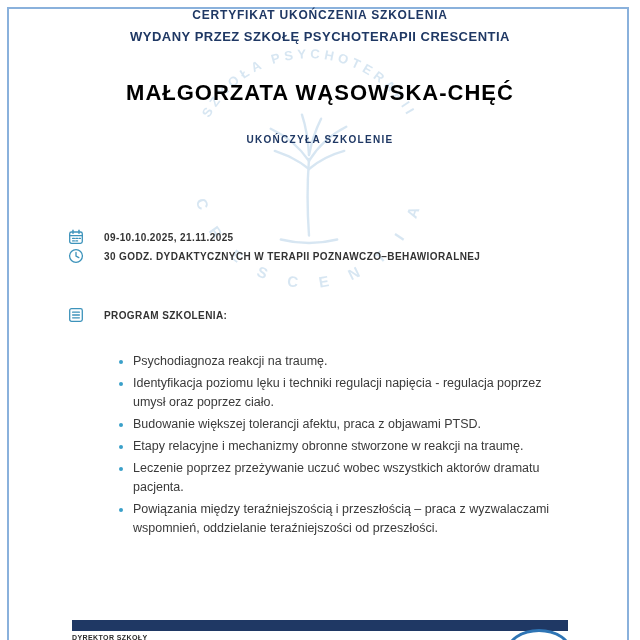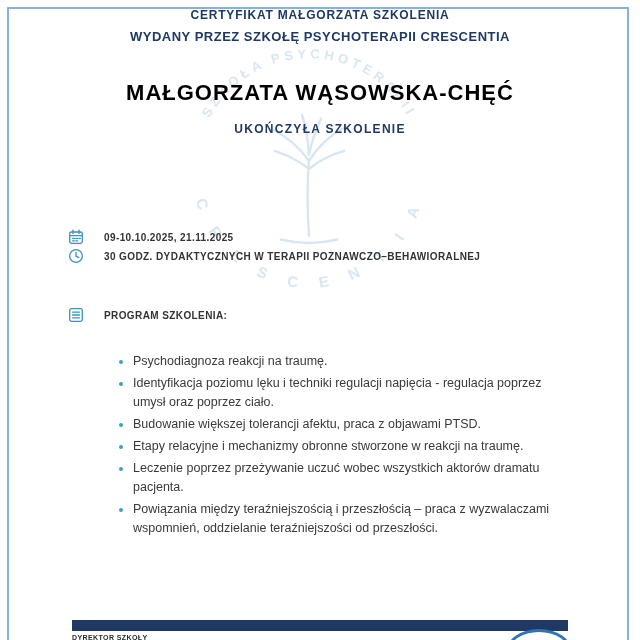--- a/index.html
+++ b/index.html
@@ -30,22 +30,22 @@
   .header-subtitle {
     font-size:13px; font-weight:bold; letter-spacing:0.5px;
     color:#1F3864; margin-top:7px;
   }
   .recipient-name {
     position:absolute; top:80px; left:0; width:100%; text-align:center;
     font-size:22px; font-weight:bold; letter-spacing:1px;
     color:#000000;
   }
   .completed-label {
-    position:absolute; top:122px; left:0; width:100%; text-align:center;
-    font-size:12px; font-weight:bold; letter-spacing:1.3px;
+    position:absolute; top:134px; left:0; width:100%; text-align:center;
+    font-size:10px; font-weight:bold; letter-spacing:1.3px;
     color:#1F3864;
   }
   .course-title {
     position:absolute; top:178px; left:0; width:100%; text-align:center;
     font-size:13.5px; font-weight:bold; letter-spacing:0.5px;
     color:#1C70B8;
   }
   
   .detail-row {
     position:absolute; left:68px; display:flex; align-items:center; gap:20px;
@@ -114,21 +114,21 @@
       <path d="M140,138 C151,120 163,111 177,104"></path>
       <path d="M140,146 C128,136 117,132 106,128"></path>
       <path d="M140,146 C153,135 164,131 175,128"></path>
       <path d="M140,132 C139,116 137,104 133,92"></path>
       <path d="M140,132 C143,117 147,106 152,96"></path>
       <path d="M112,216 Q140,223 168,216"></path>
     </g>
   </svg>
 
   <div class="header">
-    <div class="header-title">CERTYFIKAT MAŁGORZATA SZKOLENIA</div>
+    <div class="header-title">CERTYFIKAT UKOŃCZENIA SZKOLENIA</div>
     <div class="header-subtitle">WYDANY PRZEZ SZKOŁĘ PSYCHOTERAPII CRESCENTIA</div>
   </div>
 
   <div class="recipient-name">MAŁGORZATA WĄSOWSKA-CHĘĆ</div>
 
   <div class="completed-label">UKOŃCZYŁA SZKOLENIE</div>
 
 
   <div class="detail-row dates">
     <svg class="detail-icon" viewBox="0 0 16 16" fill="none" stroke="currentColor" stroke-width="1.3" stroke-linecap="round">

